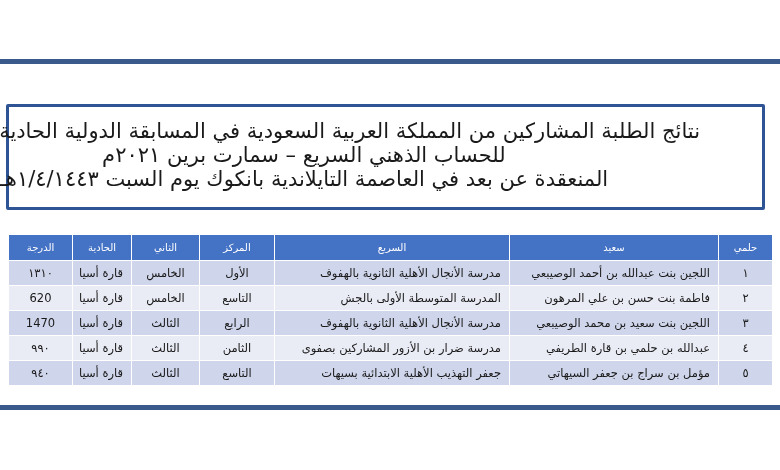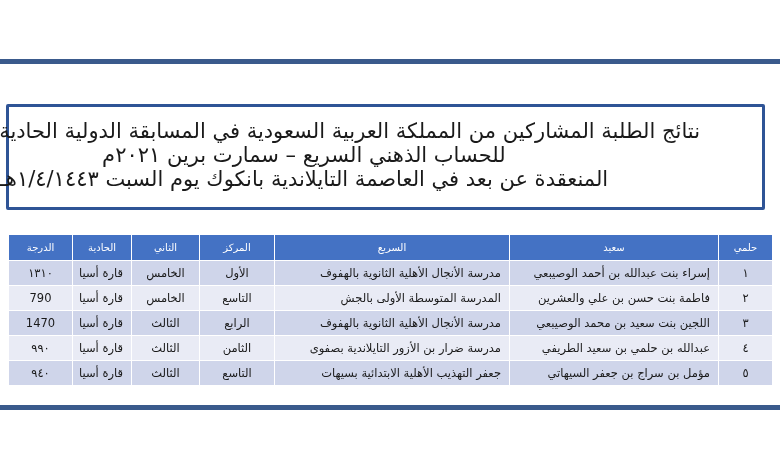--- a/index.html
+++ b/index.html
@@ -118,49 +118,49 @@
         <th>السريع</th>
         <th>المركز</th>
         <th>الثاني</th>
         <th>الحادية</th>
         <th>الدرجة</th>
       </tr>
     </thead>
     <tbody>
       <tr class="odd">
         <td class="c-center">١</td>
-        <td class="c-right">إسراء بنت عبدالله  بن أحمد الوصيبعي</td>
+        <td class="c-right">اللجين بنت عبدالله  بن أحمد الوصيبعي</td>
         <td class="c-right">مدرسة الأنجال الأهلية الثانوية بالهفوف</td>
         <td class="c-center">الأول</td>
         <td class="c-center">الخامس</td>
         <td class="c-center">قارة أسيا</td>
         <td class="c-center">١٣١٠</td>
       </tr>
       <tr class="even">
         <td class="c-center">٢</td>
-        <td class="c-right">فاطمة بنت حسن بن علي والعشرين</td>
+        <td class="c-right">فاطمة بنت حسن بن علي المرهون</td>
         <td class="c-right">المدرسة المتوسطة الأولى بالجش</td>
         <td class="c-center">التاسع</td>
         <td class="c-center">الخامس</td>
         <td class="c-center">قارة أسيا</td>
-        <td class="c-center">790</td>
+        <td class="c-center">620</td>
       </tr>
       <tr class="odd">
         <td class="c-center">٣</td>
         <td class="c-right">اللجين بنت سعيد بن محمد الوصيبعي</td>
         <td class="c-right">مدرسة الأنجال الأهلية الثانوية بالهفوف</td>
         <td class="c-center">الرابع</td>
         <td class="c-center">الثالث</td>
         <td class="c-center">قارة أسيا</td>
         <td class="c-center">1470</td>
       </tr>
       <tr class="even">
         <td class="c-center">٤</td>
-        <td class="c-right">عبدالله بن حلمي بن سعيد الطريفي</td>
-        <td class="c-right">مدرسة ضرار بن الأزور التايلاندية بصفوى</td>
+        <td class="c-right">عبدالله بن حلمي بن قارة الطريفي</td>
+        <td class="c-right">مدرسة ضرار بن الأزور المشاركين بصفوى</td>
         <td class="c-center">الثامن</td>
         <td class="c-center">الثالث</td>
         <td class="c-center">قارة أسيا</td>
         <td class="c-center">٩٩٠</td>
       </tr>
       <tr class="odd">
         <td class="c-center">٥</td>
         <td class="c-right">مؤمل بن سراج بن جعفر السيهاتي</td>
         <td class="c-right">جعفر التهذيب الأهلية الابتدائية بسيهات</td>
         <td class="c-center">التاسع</td>

